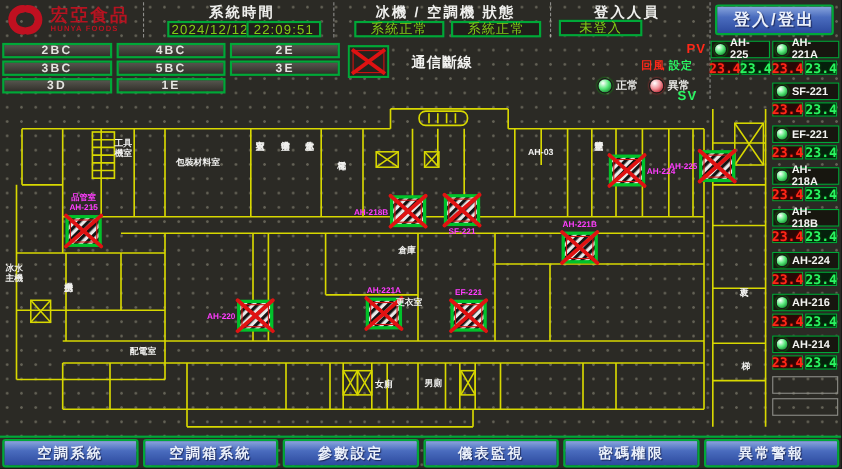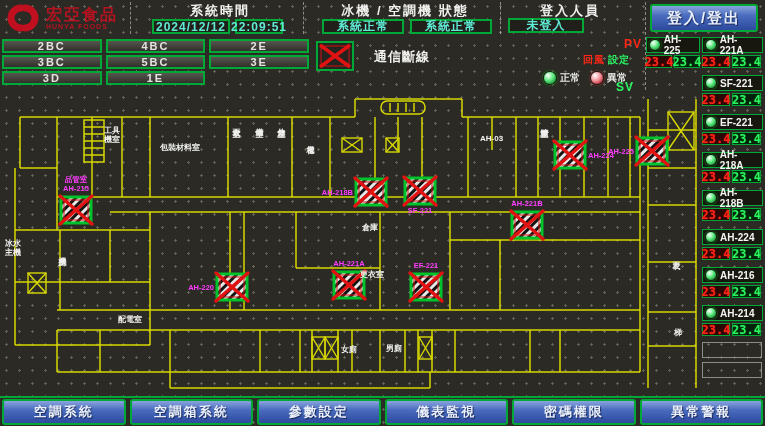--- a/index.html
+++ b/index.html
@@ -7,22 +7,22 @@
     position:relative;width:765px;height:426px;overflow:hidden;
     background-color:#2b2a25;
     background-image:radial-gradient(circle, rgba(168,165,145,.45) 1px, transparent 1.4px);
     background-size:13px 13px;
     font-family:"Liberation Sans",sans-serif;
     -webkit-font-smoothing:antialiased;
   }
   .abs{position:absolute;}
   .lbl{color:#f0f0ee;font-weight:bold;font-size:13px;text-align:center;letter-spacing:2px;}
   .vbox{
-    background:#201f1a;border:2px solid #00a838;color:#5eead4;
-    font-weight:bold;font-size:12px;display:flex;align-items:center;justify-content:center;
+    background:#201f1a;border:2px solid #00a838;color:#84cc16;
+    font-weight:normal;font-size:12px;display:flex;align-items:center;justify-content:center;
     letter-spacing:1px;box-sizing:border-box;
   }
   .vsep{border-left:1px dashed rgba(220,220,220,.55);width:0;}
   
   .logo{display:flex;align-items:center;gap:6px;}
   .brand{color:#b51320;font-weight:bold;font-size:16px;letter-spacing:2px;line-height:16px;}
   .brand-en{color:#b51320;font-weight:bold;font-size:7px;letter-spacing:1px;}
   
   .bluebtn{
     background:linear-gradient(#89a5dd,#4a6cbe 40%,#2c4a9e);
@@ -83,21 +83,21 @@
     </svg>
     <div>
       <div class="brand">宏亞食品</div>
       <div class="brand-en">HUNYA FOODS</div>
     </div>
   </div>
 
   <div class="abs vsep" style="left:130px;top:2px;height:32px;"></div>
   <div class="abs lbl" style="left:140px;top:2px;width:160px;">系統時間</div>
   <div class="abs vbox" style="left:152px;top:19px;width:78px;height:15px;">2024/12/12</div>
-  <div class="abs vbox" style="left:235px;top:19px;width:48px;height:15px;">22:09:51</div>
+  <div class="abs vbox" style="left:224px;top:19px;width:68px;height:15px;">22:09:51</div>
 
   <div class="abs vsep" style="left:303px;top:2px;height:32px;"></div>
   <div class="abs lbl" style="left:310px;top:2px;width:190px;">冰機 / 空調機 狀態</div>
   <div class="abs vbox" style="left:322px;top:19px;width:82px;height:15px;">系統正常</div>
   <div class="abs vbox" style="left:410px;top:19px;width:82px;height:15px;">系統正常</div>
 
   <div class="abs vsep" style="left:500px;top:2px;height:32px;"></div>
   <div class="abs lbl" style="left:505px;top:2px;width:130px;">登入人員</div>
   <div class="abs vbox" style="left:508px;top:18px;width:76px;height:15px;">未登入</div>
 

